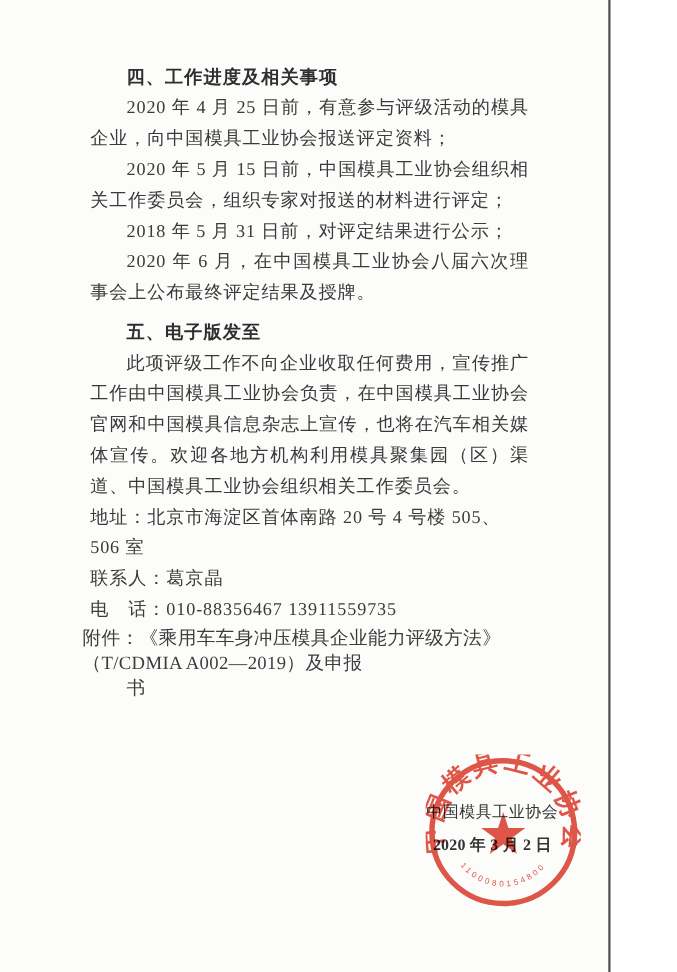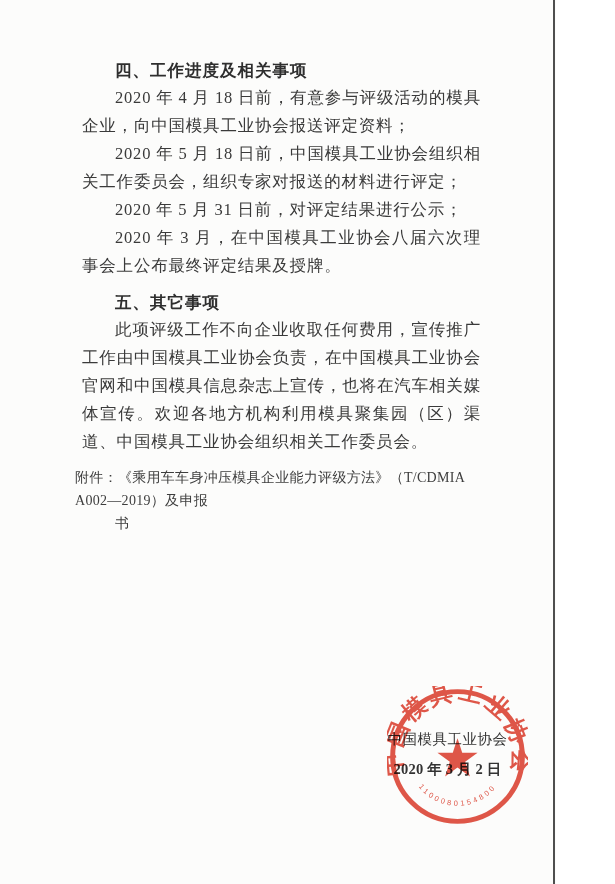--- a/index.html
+++ b/index.html
@@ -42,23 +42,22 @@
     text-indent: 2em;
     text-align: justify;
     letter-spacing: 0.8px;
   }
   .contact-line {
     font-size: 16.5px;
     line-height: 28px;
     letter-spacing: 0.8px;
   }
   .attachment {
-    margin-top: 10px;
     margin-left: -7px;
-    font-size: 14px;
+    font-size: 17px;
     line-height: 23px;
     letter-spacing: 0.3px;
     color: #3d3d3d;
   }
   .attachment .att-line2 { margin-left: 40px; }
   .signature-block {
     position: absolute;
     top: 729px;
     left: 380px;
     width: 135px;
@@ -83,32 +82,37 @@
 </style>
 </head>
 <body>
 
 <div class="page">
 
   <div class="content">
 
     <section class="sec">
       <h2 class="sec-heading">四、工作进度及相关事项</h2>
-      <p class="para">2020 年 4 月 18 日前，有意参与评级活动的模具企业，向中国模具工业协会报送评定资料；</p>
-      <p class="para">2020 年 5 月 18 日前，中国模具工业协会组织相关工作委员会，组织专家对报送的材料进行评定；</p>
-      <p class="para">2020 年 5 月 31 日前，对评定结果进行公示；</p>
-      <p class="para">2020 年 3 月，在中国模具工业协会八届六次理事会上公布最终评定结果及授牌。</p>
+      <p class="para">2020 年 4 月 25 日前，有意参与评级活动的模具企业，向中国模具工业协会报送评定资料；</p>
+      <p class="para">2020 年 5 月 15 日前，中国模具工业协会组织相关工作委员会，组织专家对报送的材料进行评定；</p>
+      <p class="para">2018 年 5 月 31 日前，对评定结果进行公示；</p>
+      <p class="para">2020 年 6 月，在中国模具工业协会八届六次理事会上公布最终评定结果及授牌。</p>
     </section>
 
     <section class="sec">
-      <h2 class="sec-heading">五、其它事项</h2>
+      <h2 class="sec-heading">五、电子版发至</h2>
       <p class="para">此项评级工作不向企业收取任何费用，宣传推广工作由中国模具工业协会负责，在中国模具工业协会官网和中国模具信息杂志上宣传，也将在汽车相关媒体宣传。欢迎各地方机构利用模具聚集园（区）渠道、中国模具工业协会组织相关工作委员会。</p>
     </section>
 
 
+    <div>
+      <div class="contact-line">地址：北京市海淀区首体南路 20 号 4 号楼 505、506 室</div>
+      <div class="contact-line">联系人：葛京晶</div>
+      <div class="contact-line">电　话：010-88356467  13911559735</div>
+    </div>
 
     <div class="attachment">
       <div class="att-line1">附件：《乘用车车身冲压模具企业能力评级方法》（T/CDMIA A002—2019）及申报</div>
       <div class="att-line2">书</div>
     </div>
 
   </div>
 
   <div class="signature-block">
     <div class="sig-org">中国模具工业协会</div>

